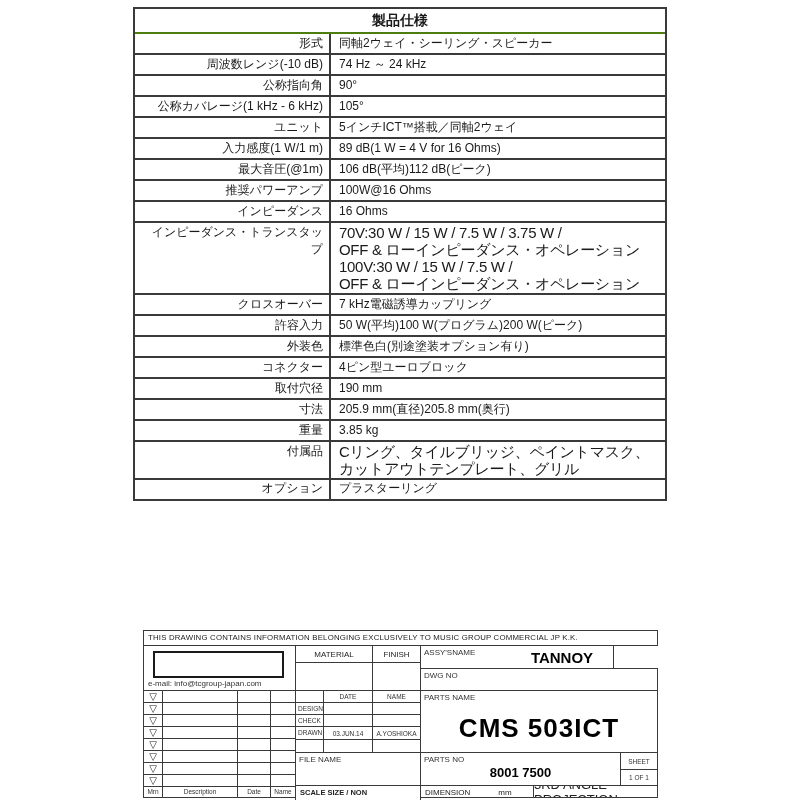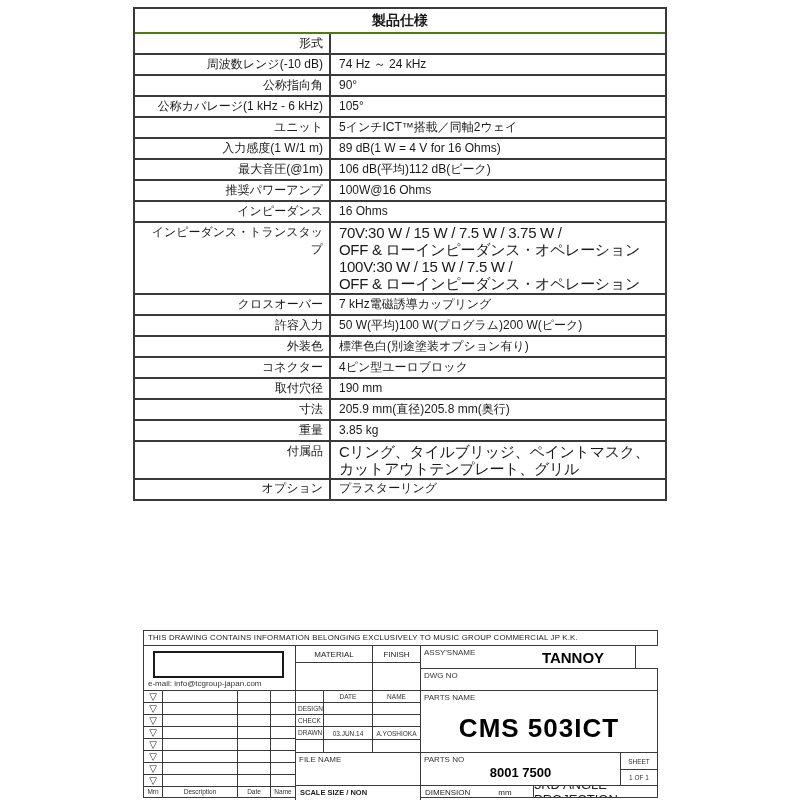--- a/index.html
+++ b/index.html
@@ -54,20 +54,21 @@
 </head>
 <body>
 
 <div class="page">
 
   <div class="spec-table">
     <div class="spec-title">製品仕様</div>
     <div id="spec-body">
         <div class="spec-row">
           <div class="spec-label">形式</div>
+          <div class="spec-value">同軸2ウェイ・シーリング・スピーカー</div>
         </div>
         <div class="spec-row">
           <div class="spec-label">周波数レンジ(-10 dB)</div>
           <div class="spec-value">74 Hz ～ 24 kHz</div>
         </div>
         <div class="spec-row">
           <div class="spec-label">公称指向角</div>
           <div class="spec-value">90°</div>
         </div>
         <div class="spec-row">
@@ -148,21 +149,21 @@
       <div class="logo-box"></div>
       <div class="email">e-mail: info@tcgroup-japan.com</div>
     </div>
 
     <div class="cell center" style="left:152px;top:15px;width:78px;height:18px">MATERIAL</div>
     <div class="cell" style="left:152px;top:32px;width:78px;height:29px"></div>
 
     <div class="cell center" style="left:229px;top:15px;width:49px;height:18px">FINISH</div>
     <div class="cell" style="left:229px;top:32px;width:49px;height:29px"></div>
 
-    <div class="cell" style="left:277px;top:15px;width:216px;height:24px">
+    <div class="cell" style="left:277px;top:15px;width:194px;height:24px">
       <span class="tag">ASSY'SNAME</span>
       <div class="assy-value">TANNOY</div>
     </div>
 
     <div class="cell" style="left:277px;top:38px;width:238px;height:23px">
       <span class="tag">DWG NO</span>
     </div>
 
     <div class="cell" style="left:152px;top:60px;width:29px;height:13px"></div>
     <div class="cell center tiny" style="left:180px;top:60px;width:50px;height:13px">DATE</div>

